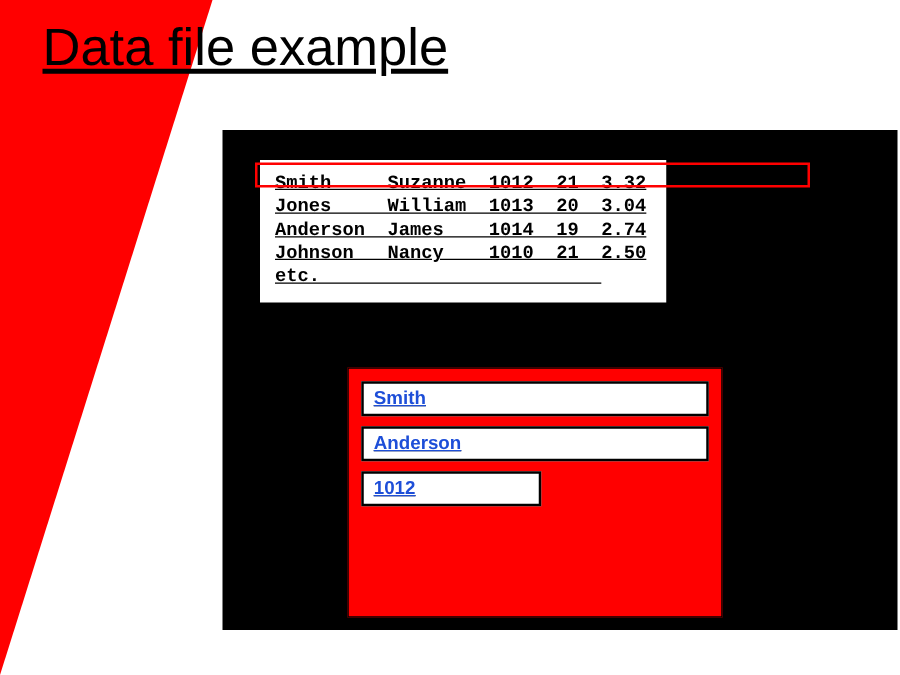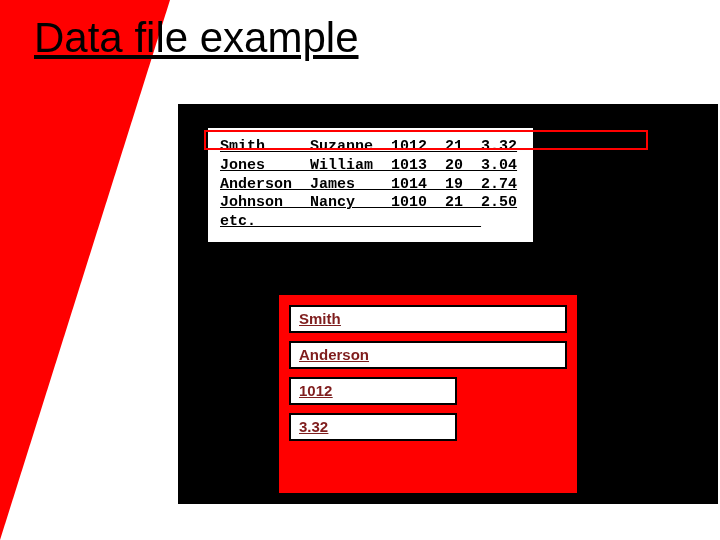--- a/index.html
+++ b/index.html
@@ -72,25 +72,25 @@
   }
   .record-field {
     background: #fff;
     border: 2px solid #000;
     height: 28px;
     margin-bottom: 8px;
     padding: 3px 8px;
     font-family: Verdana, Geneva, sans-serif;
     font-size: 15px;
     font-weight: bold;
-    color: #7f1d1d;
+    color: #1d4ed8;
     overflow: hidden;
   }
   .w-full { width: 278px; }
-  .w-half { width: 168px; }
+  .w-half { width: 144px; }
 </style>
 </head>
 <body>
 
 <div class="red-wedge"></div>
 
 <h1 class="title">Data file example</h1>
 
 <div class="black-panel">
 
@@ -99,16 +99,15 @@
 Anderson  James    1014  19  2.74
 Johnson   Nancy    1010  21  2.50
 etc.                         </pre>
 
   <div class="highlight-box"></div>
 
   <div class="record-panel">
     <div class="record-field w-full">Smith</div>
     <div class="record-field w-full">Anderson</div>
     <div class="record-field w-half">1012</div>
-    <div class="record-field w-half">3.32</div>
   </div>
 
 </div>
 
 </body></html>

